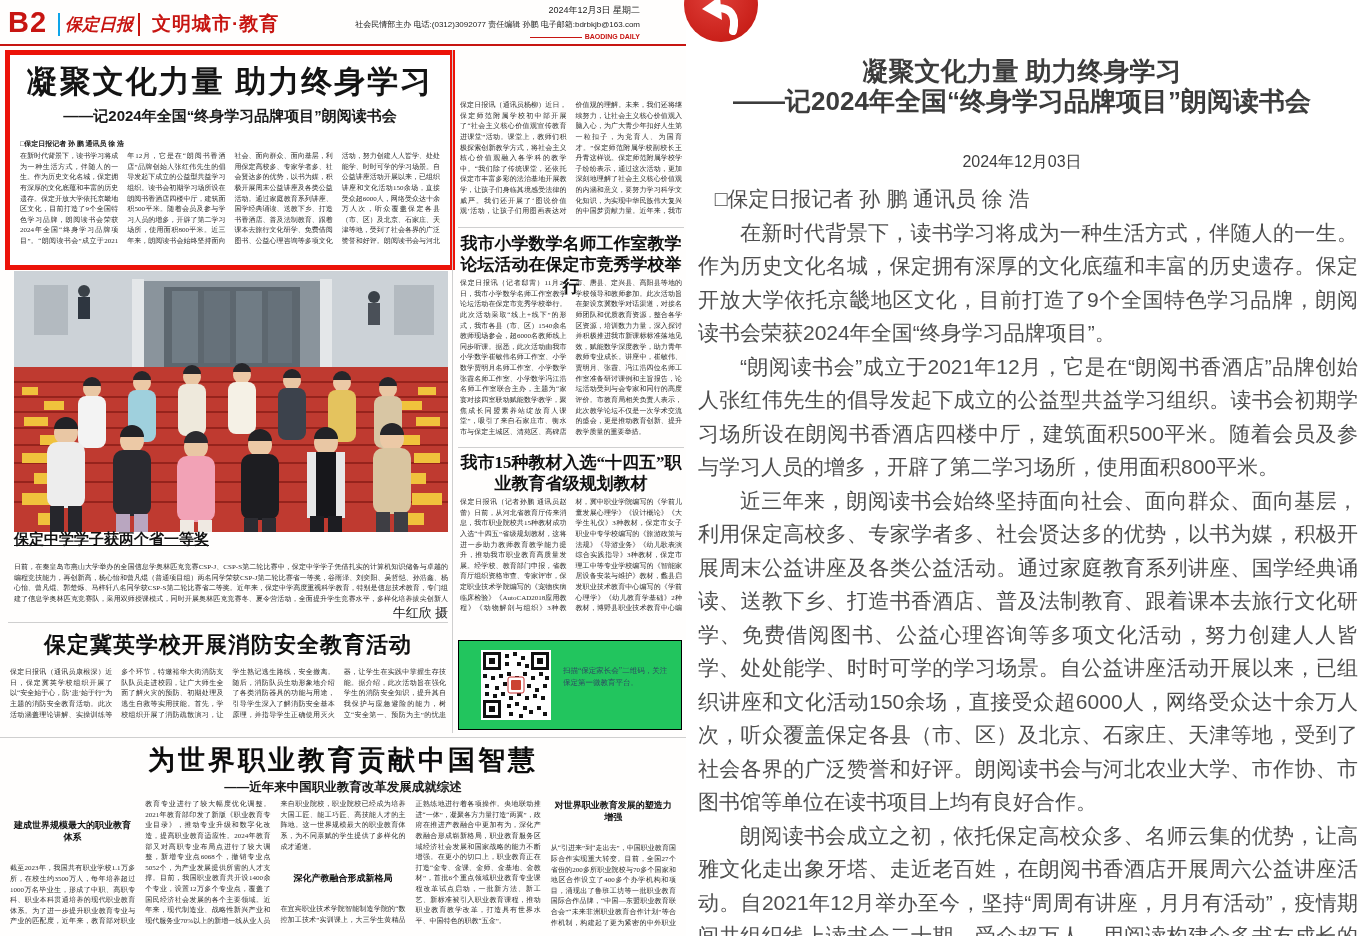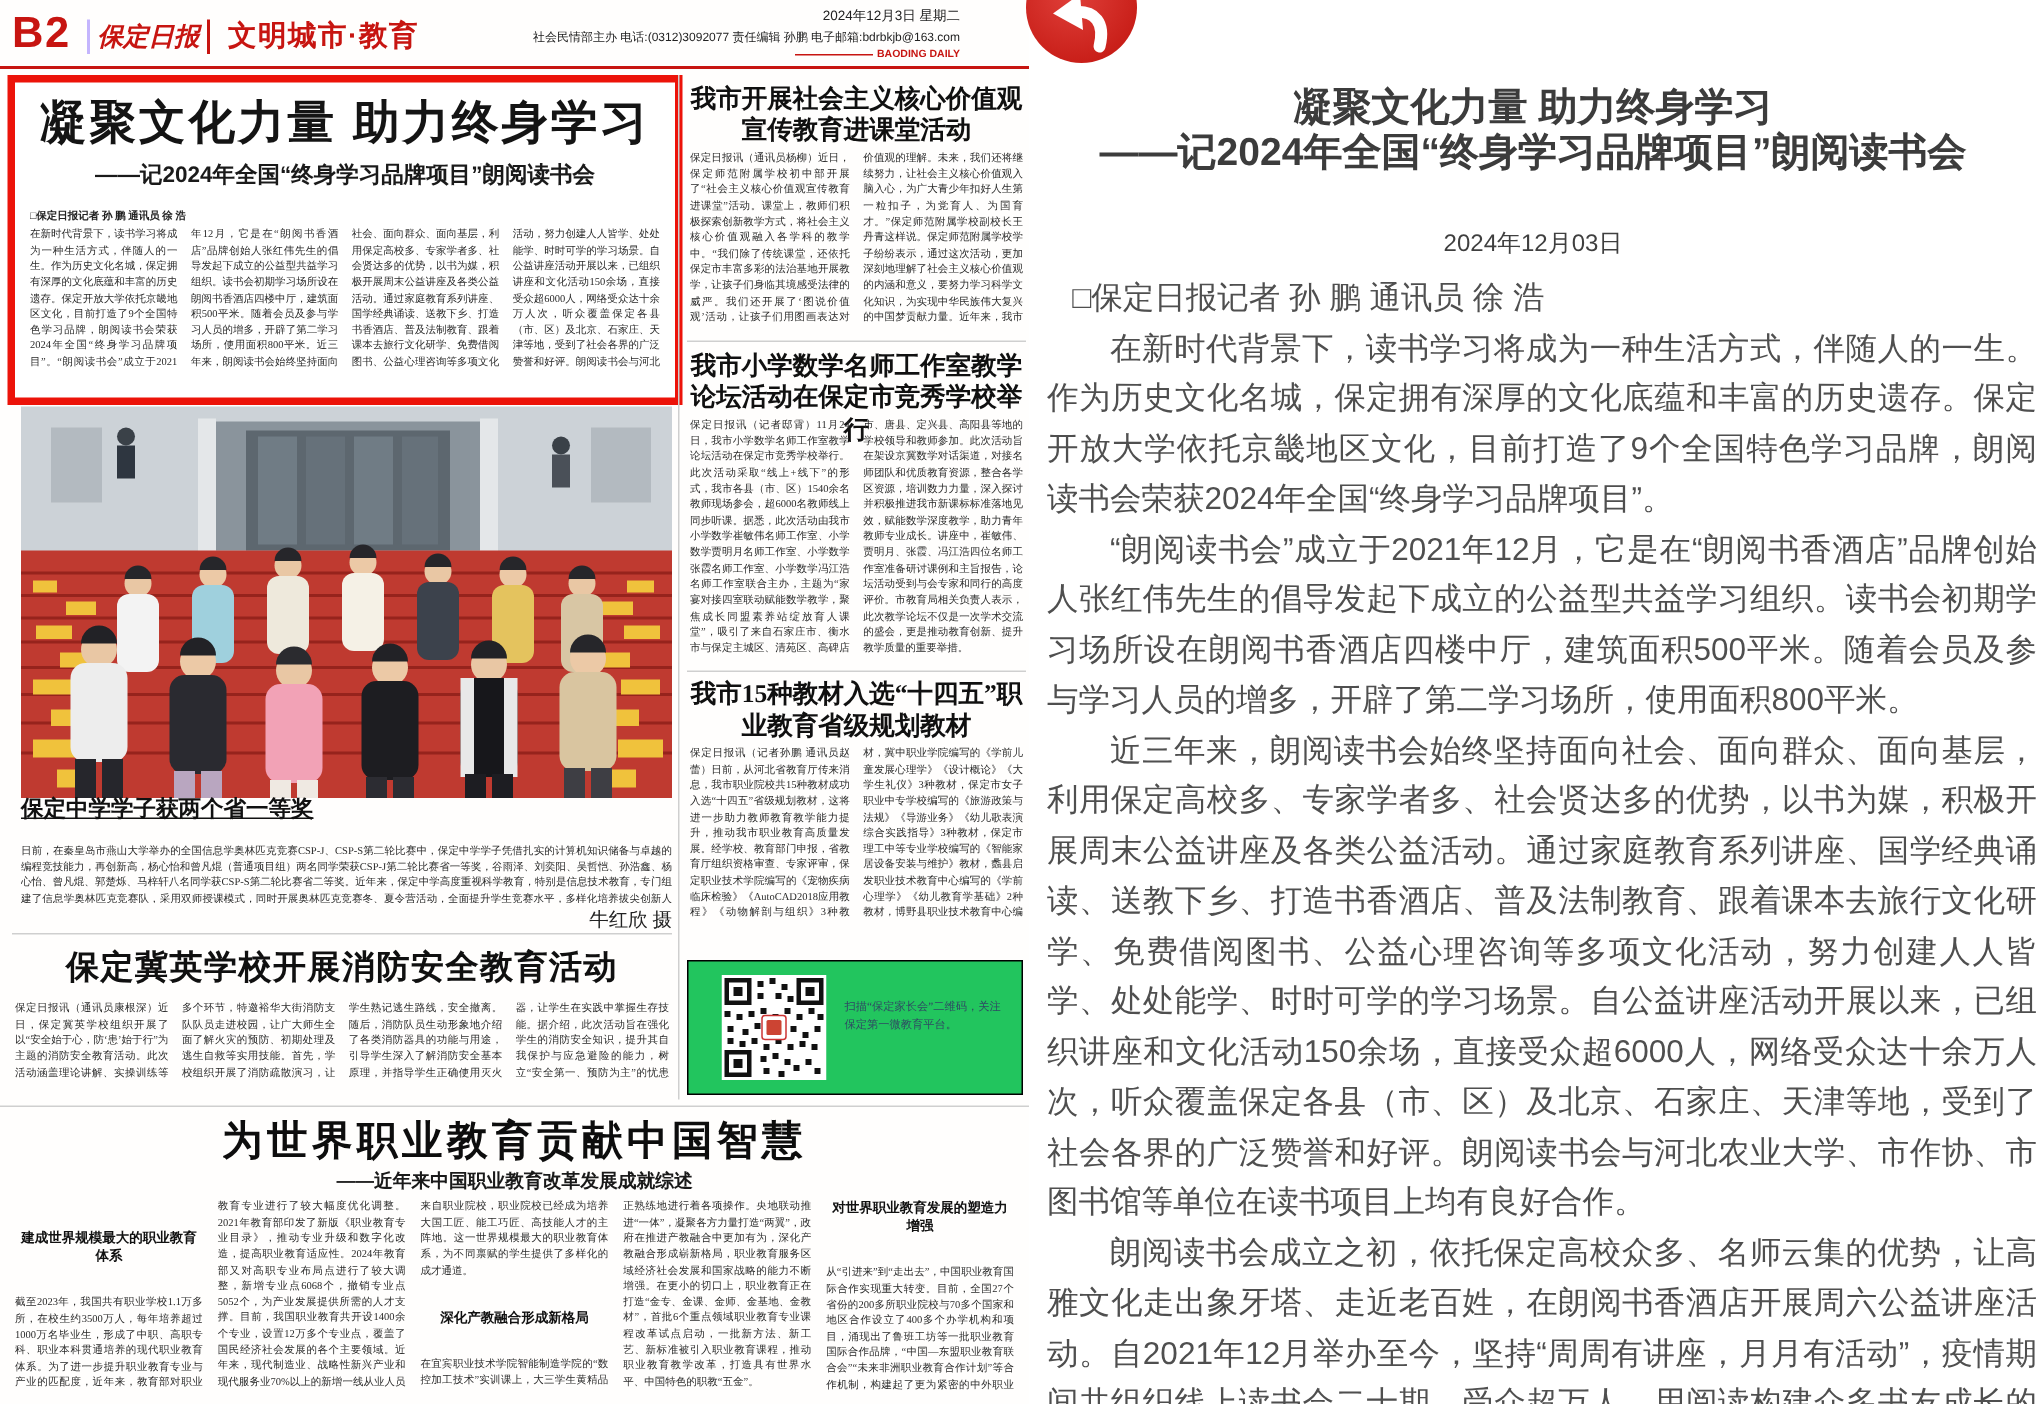--- a/index.html
+++ b/index.html
@@ -3,21 +3,21 @@
 <meta charset="utf-8">
 <style>
   html,body{margin:0;padding:0;background:#fff;}
   #app{position:relative;width:1362px;height:936px;overflow:hidden;background:#fff;
        font-family:"Liberation Sans",sans-serif;}
   .abs{position:absolute;}
   
   #paper{left:0;top:0;width:686px;height:936px;background:#fffefd;}
   #mast-b2{left:8px;top:6px;font-size:29px;font-weight:bold;color:#c71511;letter-spacing:1px;}
   #mast-logo{left:58px;top:13px;font-size:17px;font-weight:bold;font-style:italic;color:#c71511;
-             border-left:2px solid #c4b5fd;border-right:2px solid #c71511;padding:0 5px;
+             border-left:2px solid #0ea5e9;border-right:2px solid #c71511;padding:0 5px;
              font-family:"Liberation Serif",serif;}
   #mast-section{left:152px;top:11px;font-size:19px;font-weight:bold;color:#c71511;letter-spacing:1px;}
   #mast-date{right:calc(100% - 640px);top:4px;font-size:9px;color:#222;}
   #mast-info{right:calc(100% - 640px);top:19px;font-size:8px;color:#222;text-align:right;}
   #mast-eng{right:calc(100% - 640px);top:33px;font-size:7px;color:#c71511;font-weight:bold;}
   #mast-eng .dash{display:inline-block;width:52px;height:1px;background:#c71511;vertical-align:middle;margin-right:3px;}
   #mast-rule{left:0;top:44px;width:686px;height:2px;background:#c71511;}
   .vline{width:1px;background:#cfcfcf;}
   .hline{height:1px;background:#cfcfcf;}
   
@@ -245,21 +245,20 @@
     <div id="voc-body" class="abs tiny cols5">
       <b class="subhd">建成世界规模最大的职业教育体系</b>
       <span>截至2023年，我国共有职业学校1.1万多所，在校生约3500万人，每年培养超过1000万名毕业生，形成了中职、高职专科、职业本科贯通培养的现代职业教育体系。为了进一步提升职业教育专业与产业的匹配度，近年来，教育部对职业教育专业进行了较大幅度优化调整。2021年教育部印发了新版《职业教育专业目录》，推动专业升级和数字化改造，提高职业教育适应性。2024年教育部又对高职专业布局点进行了较大调整，新增专业点6068个，撤销专业点5052个，为产业发展提供所需的人才支撑。目前，我国职业教育共开设1400余个专业，设置12万多个专业点，覆盖了国民经济社会发展的各个主要领域。近年来，现代制造业、战略性新兴产业和现代服务业70%以上的新增一线从业人员来自职业院校，职业院校已经成为培养大国工匠、能工巧匠、高技能人才的主阵地。这一世界规模最大的职业教育体系，为不同禀赋的学生提供了多样化的成才通道。</span>
       <b class="subhd">深化产教融合形成新格局</b>
       <span>在宜宾职业技术学院智能制造学院的“数控加工技术”实训课上，大三学生黄精品正熟练地进行着各项操作。央地联动推进“一体”，凝聚各方力量打造“两翼”，政府在推进产教融合中更加有为，深化产教融合形成崭新格局，职业教育服务区域经济社会发展和国家战略的能力不断增强。在更小的切口上，职业教育正在打造“金专、金课、金师、金基地、金教材”，首批6个重点领域职业教育专业课程改革试点启动，一批新方法、新工艺、新标准被引入职业教育课程，推动职业教育教学改革，打造具有世界水平、中国特色的职教“五金”。</span>
       <b class="subhd">对世界职业教育发展的塑造力增强</b>
       <span>从“引进来”到“走出去”，中国职业教育国际合作实现重大转变。目前，全国27个省份的200多所职业院校与70多个国家和地区合作设立了400多个办学机构和项目，涌现出了鲁班工坊等一批职业教育国际合作品牌，“中国—东盟职业教育联合会”“未来非洲职业教育合作计划”等合作机制，构建起了更为紧密的中外职业教育共同体。实践证明，中国职业教育“走出去”为合作国培养了一大批经济社会发展急需的技术技能人才，分享了中国职教先进的教学模式。2024年世界职业技术教育大会将成立世界职业技术教育发展联盟，颁发世界职业教育大奖，中国对世界职业教育发展的塑造力将进一步增强。</span>
     </div>
 
     <div id="mid-rule" class="abs vline"></div>
-    <div id="m1-t" class="abs mid-title">我市开展社会主义核心价值观宣传教育进课堂活动</div>
     <div id="m1-b" class="abs mid-body tiny cols2">保定日报讯（通讯员杨柳）近日，保定师范附属学校初中部开展了“社会主义核心价值观宣传教育进课堂”活动。课堂上，教师们积极探索创新教学方式，将社会主义核心价值观融入各学科的教学中。“我们除了传统课堂，还依托保定市丰富多彩的法治基地开展教学，让孩子们身临其境感受法律的威严。我们还开展了‘图说价值观’活动，让孩子们用图画表达对价值观的理解。未来，我们还将继续努力，让社会主义核心价值观入脑入心，为广大青少年扣好人生第一粒扣子，为党育人、为国育才。”保定师范附属学校副校长王丹青这样说。保定师范附属学校学子纷纷表示，通过这次活动，更加深刻地理解了社会主义核心价值观的内涵和意义，要努力学习科学文化知识，为实现中华民族伟大复兴的中国梦贡献力量。近年来，我市教育系统持续推动社会主义核心价值观的宣传教育向课堂深入，通过一系列创新举措，使社会主义核心价值观教育在青少年心中落地生根。</div>
     <div id="m1-line" class="abs hline"></div>
     <div id="m2-t" class="abs mid-title">我市小学数学名师工作室教学论坛活动在保定市竞秀学校举行</div>
     <div id="m2-b" class="abs mid-body tiny cols2">保定日报讯（记者邸霄）11月24日，我市小学数学名师工作室教学论坛活动在保定市竞秀学校举行。此次活动采取“线上+线下”的形式，我市各县（市、区）1540余名教师现场参会，超6000名教师线上同步听课。据悉，此次活动由我市小学数学崔敏伟名师工作室、小学数学贾明月名师工作室、小学数学张霞名师工作室、小学数学冯江浩名师工作室联合主办，主题为“家宴对接四室联动赋能数学教学，聚焦成长同盟素养站绽放育人课堂”，吸引了来自石家庄市、衡水市与保定主城区、清苑区、高碑店市、唐县、定兴县、高阳县等地的学校领导和教师参加。此次活动旨在架设京冀数学对话渠道，对接名师团队和优质教育资源，整合各学区资源，培训数力力量，深入探讨并积极推进我市新课标标准落地见效，赋能数学深度教学，助力青年教师专业成长。讲座中，崔敏伟、贾明月、张霞、冯江浩四位名师工作室准备研讨课例和主旨报告，论坛活动受到与会专家和同行的高度评价。市教育局相关负责人表示，此次教学论坛不仅是一次学术交流的盛会，更是推动教育创新、提升教学质量的重要举措。</div>
     <div id="m2-line" class="abs hline"></div>
     <div id="m3-t" class="abs mid-title">我市15种教材入选“十四五”职业教育省级规划教材</div>
     <div id="m3-b" class="abs mid-body tiny cols2">保定日报讯（记者孙鹏 通讯员赵蕾）日前，从河北省教育厅传来消息，我市职业院校共15种教材成功入选“十四五”省级规划教材，这将进一步助力教师教育教学能力提升，推动我市职业教育高质量发展。经学校、教育部门申报，省教育厅组织资格审查、专家评审，保定职业技术学院编写的《宠物疾病临床检验》《AutoCAD2018应用教程》《动物解剖与组织》3种教材，冀中职业学院编写的《学前儿童发展心理学》《设计概论》《大学生礼仪》3种教材，保定市女子职业中专学校编写的《旅游政策与法规》《导游业务》《幼儿歌表演综合实践指导》3种教材，保定市理工中等专业学校编写的《智能家居设备安装与维护》教材，蠡县启发职业技术教育中心编写的《学前心理学》《幼儿教育学基础》2种教材，博野县职业技术教育中心编写的《会计基础实务》教材，涞源县职业技术教育中心编写的《餐饮服务与管理》教材，阜平县职业技术教育中心编写的《数据库原理与应用技术》教材，共计15种教材入选省级规划教材。</div>
 
     <div id="qr-box" class="abs">
       <svg id="qr-img" viewBox="0 0 70 70">

